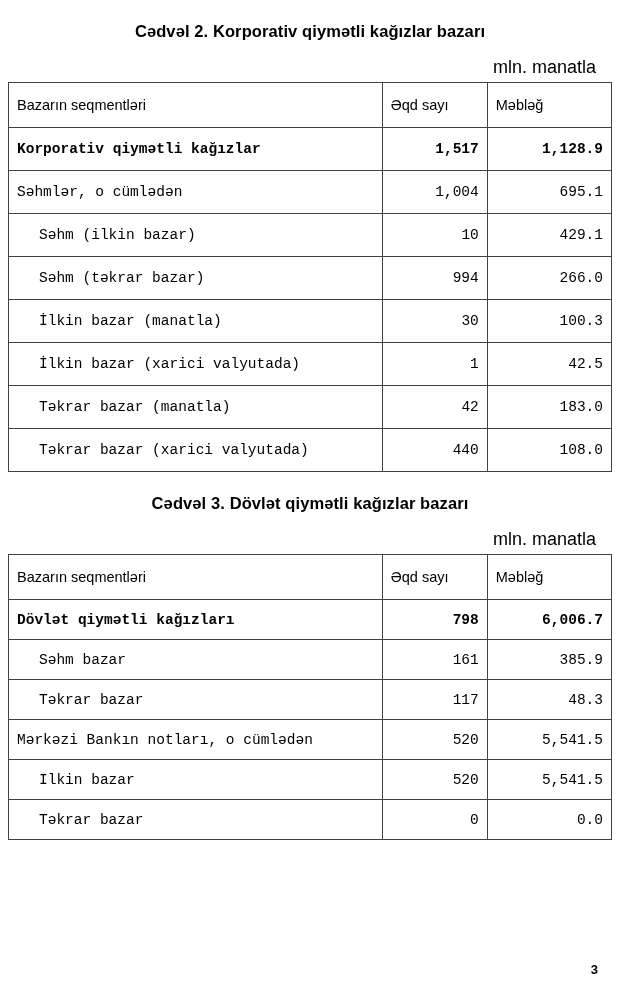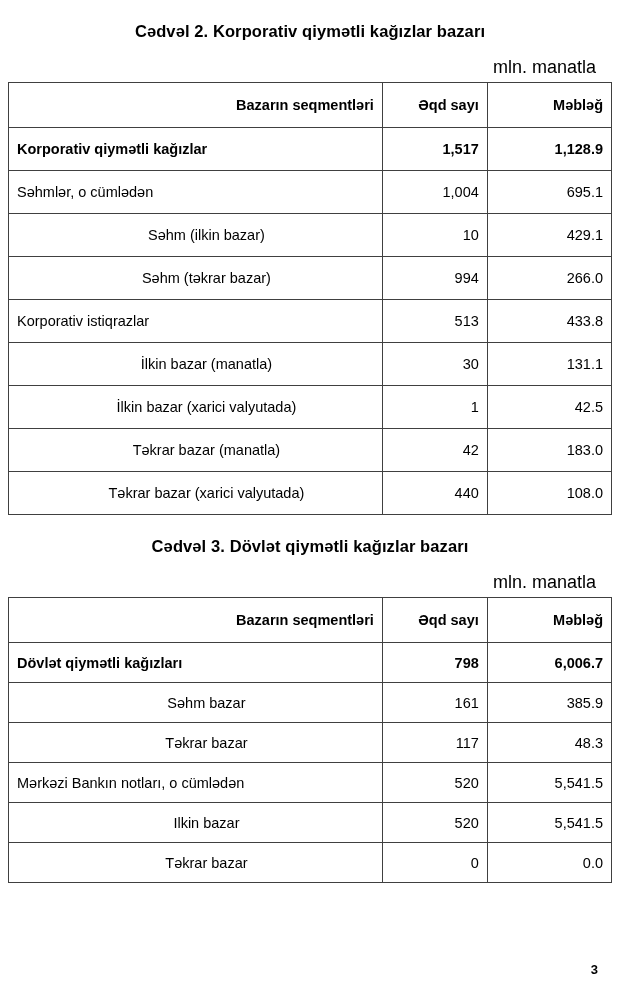--- a/index.html
+++ b/index.html
@@ -45,37 +45,37 @@
   table.data-table td {
     border: 1px solid #404040;
     font-size: 14.5px;
     vertical-align: middle;
     padding: 0 8px;
     box-sizing: border-box;
     overflow: hidden;
     white-space: nowrap;
   }
   table.data-table th {
-    font-weight: bold;
-    text-align: right;
+    font-weight: normal;
+    text-align: left;
     height: 45px;
   }
   table.data-table td {
     height: 43px;
+    font-family: Liberation Mono, monospace;
   }
   table.data-table.table-2 td {
     height: 40px;
   }
   td.label {
     text-align: left;
     padding-left: 13px;
   }
   td.label.indent {
     padding-left: 30px;
-    text-align: center;
   }
   td.num {
     text-align: right;
   }
   tr.bold td {
     font-weight: bold;
   }
   col.c1 { width: 62%; }
   col.c2 { width: 17.4%; }
   col.c3 { width: 20.6%; }
@@ -124,28 +124,23 @@
           <td class="label indent">Səhm (ilkin bazar)</td>
           <td class="num">10</td>
           <td class="num">429.1</td>
         </tr>
         <tr>
           <td class="label indent">Səhm (təkrar bazar)</td>
           <td class="num">994</td>
           <td class="num">266.0</td>
         </tr>
         <tr>
-          <td class="label">Korporativ istiqrazlar</td>
-          <td class="num">513</td>
-          <td class="num">433.8</td>
-        </tr>
-        <tr>
           <td class="label indent">İlkin bazar (manatla)</td>
           <td class="num">30</td>
-          <td class="num">131.1</td>
+          <td class="num">100.3</td>
         </tr>
         <tr>
           <td class="label indent">İlkin bazar (xarici valyutada)</td>
           <td class="num">1</td>
           <td class="num">42.5</td>
         </tr>
         <tr>
           <td class="label indent">Təkrar bazar (manatla)</td>
           <td class="num">42</td>
           <td class="num">183.0</td>

